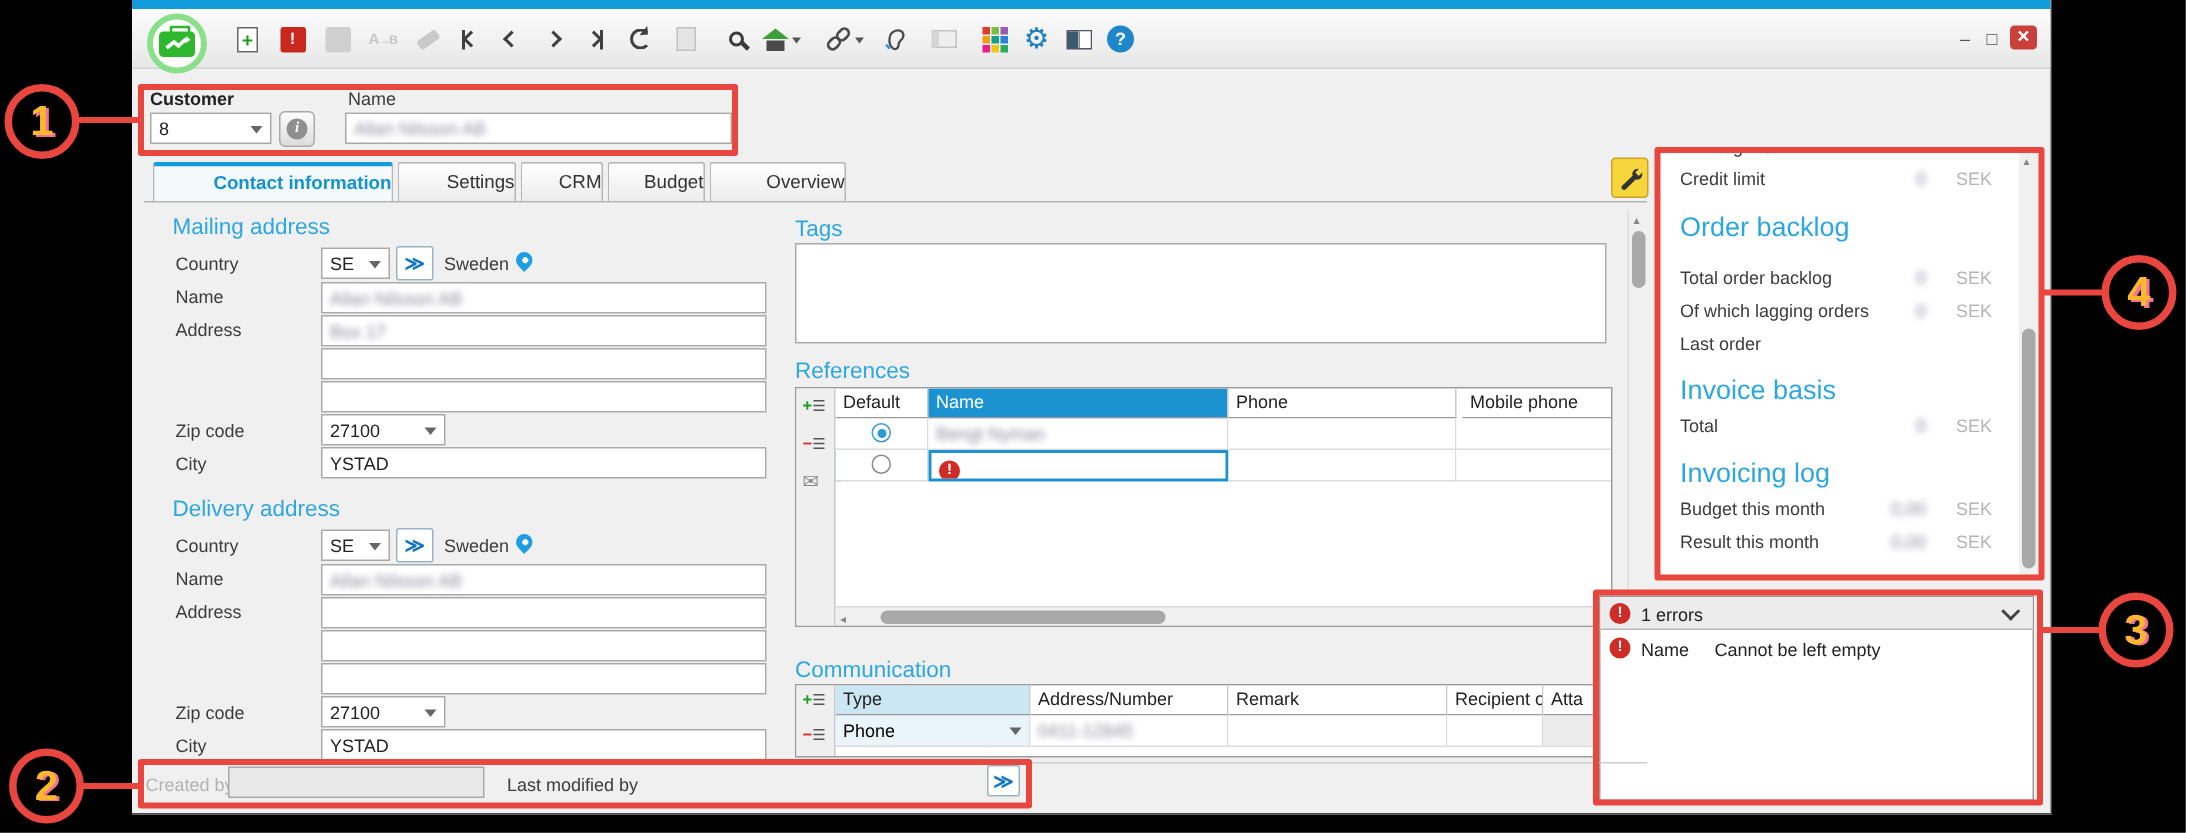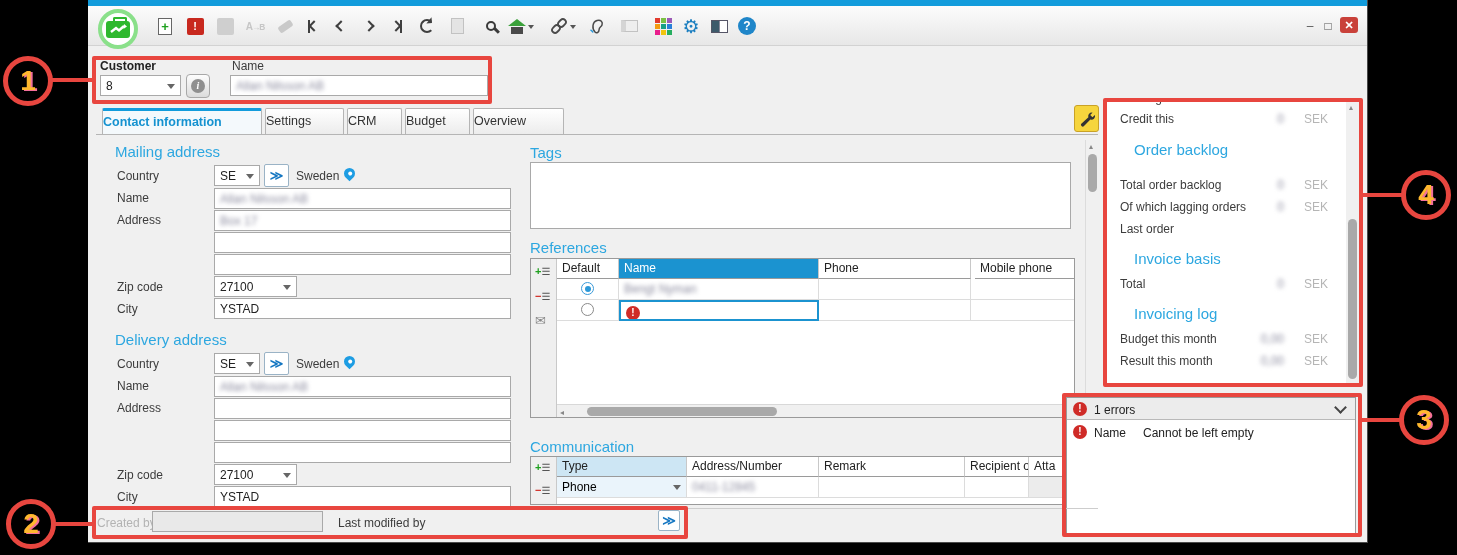--- a/index.html
+++ b/index.html
@@ -45,21 +45,21 @@
   
   .lbl { position:absolute; font-size:12px; color:#3c3c3c; white-space:nowrap; }
   .field { position:absolute; background:#fff; border:1px solid #a9a9a9; height:21px; font-size:12px; color:#222; padding:3px 5px; overflow:hidden; white-space:nowrap; }
   .field.dis { background:#e9e9e9; }
   .combo::after { content:''; position:absolute; right:5px; top:8px; border:4px solid transparent; border-top:5px solid #666; }
   .blur { filter:blur(2px); color:#8d8da0; }
   .gobtn { position:absolute; width:25px; height:23px; background:#fff; border:1px solid #9ab3c6; border-radius:2px; color:#1577c2; font-weight:bold; font-size:13px; text-align:center; line-height:21px; }
   .infobtn { position:absolute; width:24px; height:24px; background:linear-gradient(#fdfdfd,#dcdcdc); border:1px solid #a8a8a8; border-radius:4px; display:flex; align-items:center; justify-content:center; }
   .infobtn b { width:14px; height:14px; border-radius:50%; background:#8f8f8f; color:#fff; font-size:10px; line-height:14px; text-align:center; font-family:"Liberation Serif",serif; font-style:italic; }
   
-  .tab { position:absolute; top:108px; height:26px; background:linear-gradient(#fff,#ececec); border:1px solid #b5b5b5; border-bottom:none; border-radius:2px 2px 0 0; font-size:12.5px; color:#333; text-align:left; line-height:25px; }
+  .tab { position:absolute; top:108px; height:26px; background:linear-gradient(#fff,#ececec); border:1px solid #b5b5b5; border-bottom:none; border-radius:2px 2px 0 0; font-size:12.5px; color:#333; text-align:right; line-height:25px; }
   .tab.active { background:#f4f9fc; border-top:3px solid #129cdc; color:#1592d0; font-weight:bold; line-height:22px; height:27px; }
   
   .sect { position:absolute; font-size:15px; color:#2da7e0; white-space:nowrap; }
   .pin { display:inline-block; width:11px; height:11px; background:#1e9de3; border-radius:50% 50% 50% 0; transform:rotate(-45deg); position:relative; }
   .pin::after { content:''; position:absolute; left:3.5px; top:3.5px; width:4px; height:4px; background:#fff; border-radius:50%; }
   
   .gridblock { position:absolute; background:#fff; border:1px solid #9a9a9a; display:flex; }
   .gstrip { width:26px; background:#efefef; border-right:1px solid #c9c9c9; position:relative; }
   .rowic { position:absolute; left:4px; font-size:11px; line-height:11px; white-space:nowrap; }
   .rowic .plus { color:#1fa11f; font-weight:bold; }
@@ -75,21 +75,21 @@
   .radio.sel::after { content:''; position:absolute; left:2.5px; top:2.5px; width:6px; height:6px; background:#2b98d8; border-radius:50%; }
   .erric { display:inline-block; width:14px; height:14px; background:#cf2b27; border-radius:50%; color:#fff; font-weight:bold; font-size:10px; line-height:14px; text-align:center; }
   .sbar { position:absolute; background:#f0f0f0; }
   .sthumb { position:absolute; background:#a9a9a9; border-radius:6px; }
   .sarr { position:absolute; font-size:8px; color:#888; }
   
   #sumpanel { position:absolute; left:1017px; top:99px; width:256px; height:287px; background:#fff; border:1px solid #a5a5a5; overflow:hidden; }
   .sum-lbl { position:absolute; left:14px; font-size:12px; color:#3c3c3c; white-space:nowrap; }
   .sum-val { position:absolute; width:40px; text-align:right; font-size:12px; }
   .sum-unit { position:absolute; left:198px; font-size:12px; color:#b5b5b5; }
-  .sum-h { position:absolute; left:28px; font-size:15px; color:#2da7e0; white-space:nowrap; }
+  .sum-h { position:absolute; left:14px; font-size:18px; color:#2da7e0; white-space:nowrap; }
   
   #errpanel { position:absolute; left:978px; top:397px; width:290px; height:137px; border:1px solid #9a9a9a; background:#fff; }
   #errhead { position:absolute; left:0; top:0; width:100%; height:22px; background:#ececec; border-bottom:1px solid #b9b9b9; }
   .chevdn { position:absolute; width:9px; height:9px; border-left:2px solid #444; border-bottom:2px solid #444; transform:rotate(-45deg); }
   
   #wrench { position:absolute; left:986px; top:105px; width:25px; height:27px; background:#f6d53d; border:1px solid #c9a227; border-radius:3px; display:flex; align-items:center; justify-content:center; }
   
   .c-rect { position:absolute; border:4px solid #e8463f; border-radius:2px; z-index:50; pointer-events:none; }
   .c-circ { position:absolute; width:50px; height:50px; border:5px solid #e8463f; border-radius:50%; z-index:50; display:flex; align-items:center; justify-content:center; font-size:28px; font-weight:bold; color:#ffb82e; text-shadow:2px 1px 0 #f46f9c; }
   .c-line { position:absolute; height:4px; background:#e8463f; z-index:50; }
@@ -313,21 +313,21 @@
   </div>
 
   <div id="wrench">
     <svg width="16" height="16" viewBox="0 0 16 16">
         <path d="M13 1.5 a3.6 3.6 0 0 0 -3.6 4.7 L2.6 12.6 a1.7 1.7 0 1 0 2.4 2.4 L11.4 8.6 a3.6 3.6 0 0 0 4.4 -4.6 L13.5 6.3 11.2 4 13.5 1.7 Z" fill="#333"></path>
       </svg>
   </div>
 
   <div id="sumpanel">
     <div style="position:absolute; left:14px; top:-9px; height:15px; overflow:hidden; font-size:12px; color:#3c3c3c">VAT reg. no.</div>
-    <div class="sum-lbl" style="top:12px">Credit this</div>
+    <div class="sum-lbl" style="top:12px">Credit limit</div>
     <div class="sum-val blur" style="left:138px; top:12px">0</div>
     <div class="sum-unit" style="top:12px">SEK</div>
     <div class="sum-h" style="top:41px">Order backlog</div>
     <div class="sum-lbl" style="top:78px">Total order backlog</div>
     <div class="sum-val blur" style="left:138px; top:78px">0</div>
     <div class="sum-unit" style="top:78px">SEK</div>
     <div class="sum-lbl" style="top:100px">Of which lagging orders</div>
     <div class="sum-val blur" style="left:138px; top:100px">0</div>
     <div class="sum-unit" style="top:100px">SEK</div>
     <div class="sum-lbl" style="top:122px">Last order</div>

